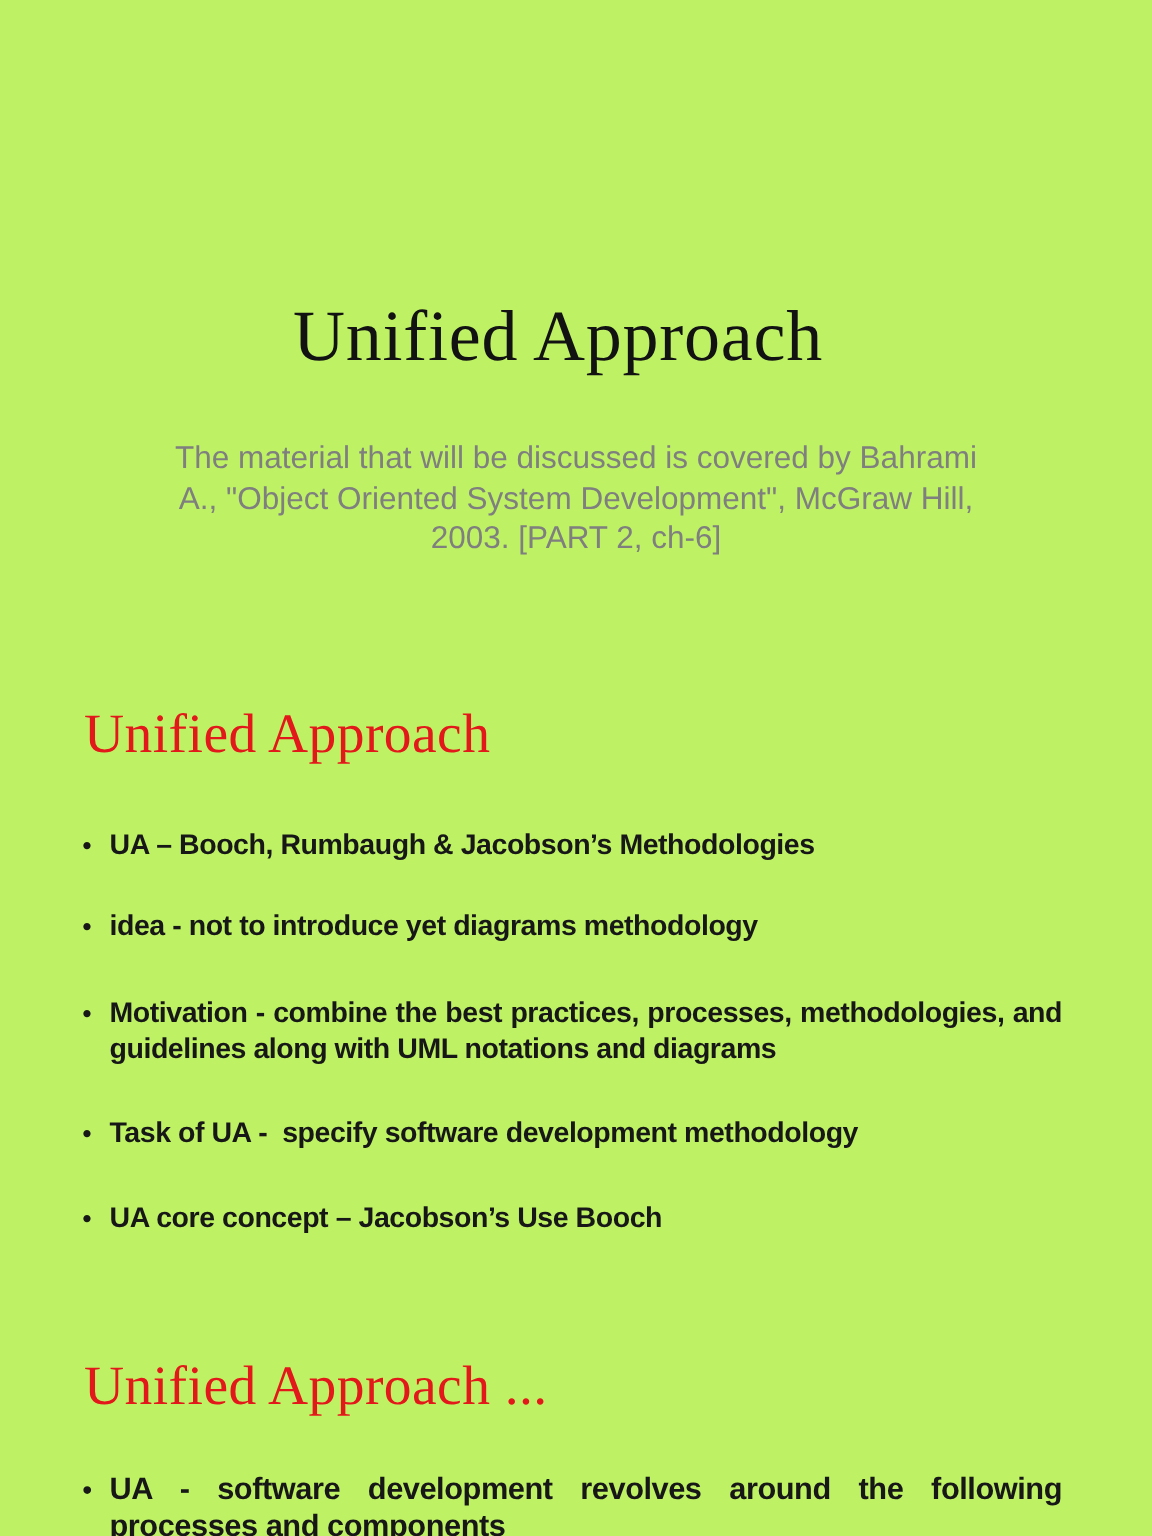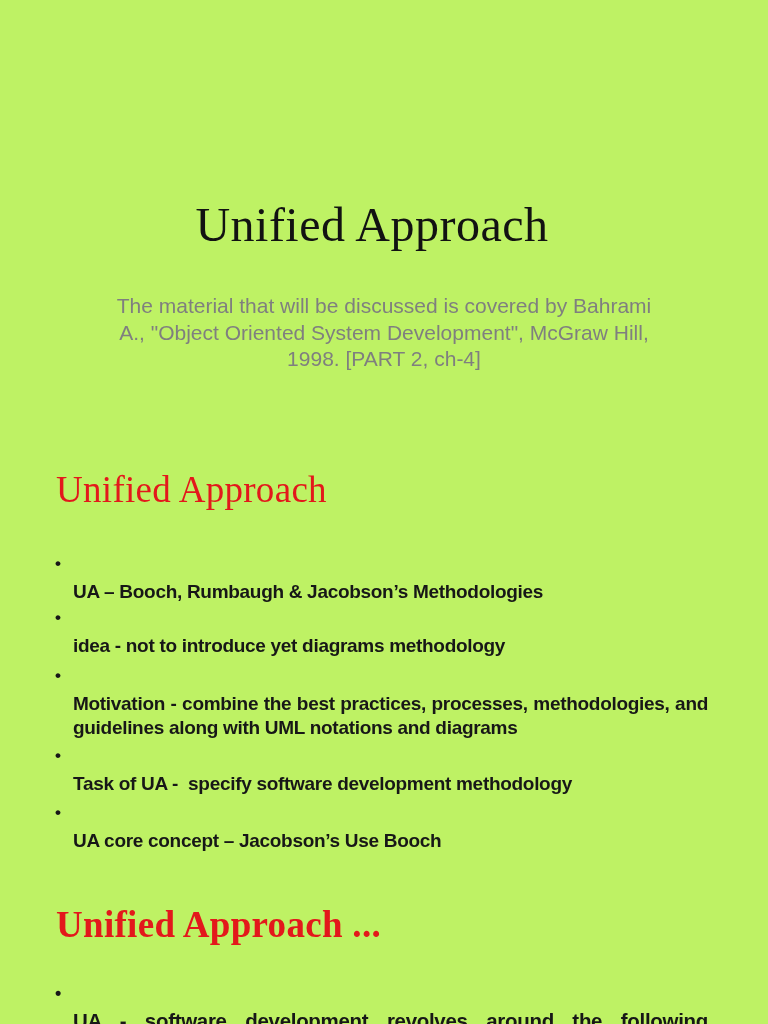--- a/index.html
+++ b/index.html
@@ -42,21 +42,21 @@
     position: absolute;
     left: 56px;
     font-family: "Liberation Serif", serif;
     font-size: 37px;
     line-height: 1.2;
     color: #e3181b;
     letter-spacing: 0.3px;
     white-space: nowrap;
   }
   .section-heading.s1 { top: 468px; }
-  .section-heading.s2 { top: 903px; font-weight: bold; }
+  .section-heading.s2 { top: 903px; }
 
   
   .bullet {
     position: absolute;
     left: 55px;
     width: 653px;
     display: flex;
     align-items: flex-start;
     font-size: 19px;
     font-weight: 600;
@@ -65,21 +65,20 @@
     color: #171717;
   }
   .bullet .marker {
     flex: none;
     width: 18px;
     font-size: 17px;
   }
   .bullet .b-text {
     flex: 1;
     white-space: pre-wrap;
-    margin-top: 28px;
   }
   .bullet.justify .b-text { text-align: justify; }
 
   .bullet.b1 { top: 552px; }
   .bullet.b2 { top: 606px; }
   .bullet.b3 { top: 664px; }
   .bullet.b4 { top: 744px; }
   .bullet.b5 { top: 801px; }
 
   .bullet.b6 {
@@ -92,21 +91,21 @@
 </head>
 <body>
 
 <div class="page">
 
   <div class="cover-title">Unified Approach</div>
 
   <div class="cover-subtitle">
     <span class="line">The material that will be discussed is covered by Bahrami</span>
     <span class="line">A., "Object Oriented System Development", McGraw Hill,</span>
-    <span class="line">1998. [PART 2, ch-4]</span>
+    <span class="line">2003. [PART 2, ch-6]</span>
   </div>
 
   <div class="section-heading s1">Unified Approach</div>
 
   <div class="bullet b1">
     <span class="marker">•</span>
     <span class="b-text">UA – Booch, Rumbaugh &amp; Jacobson’s Methodologies</span>
   </div>
 
   <div class="bullet b2">

